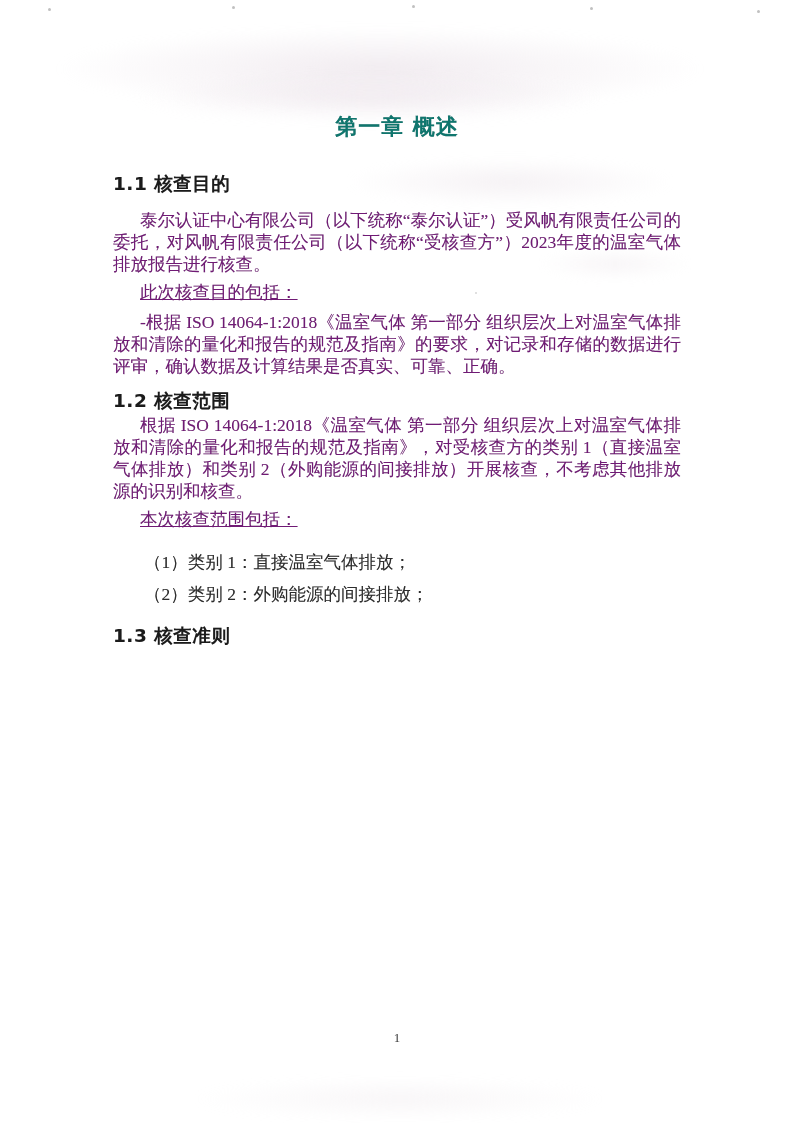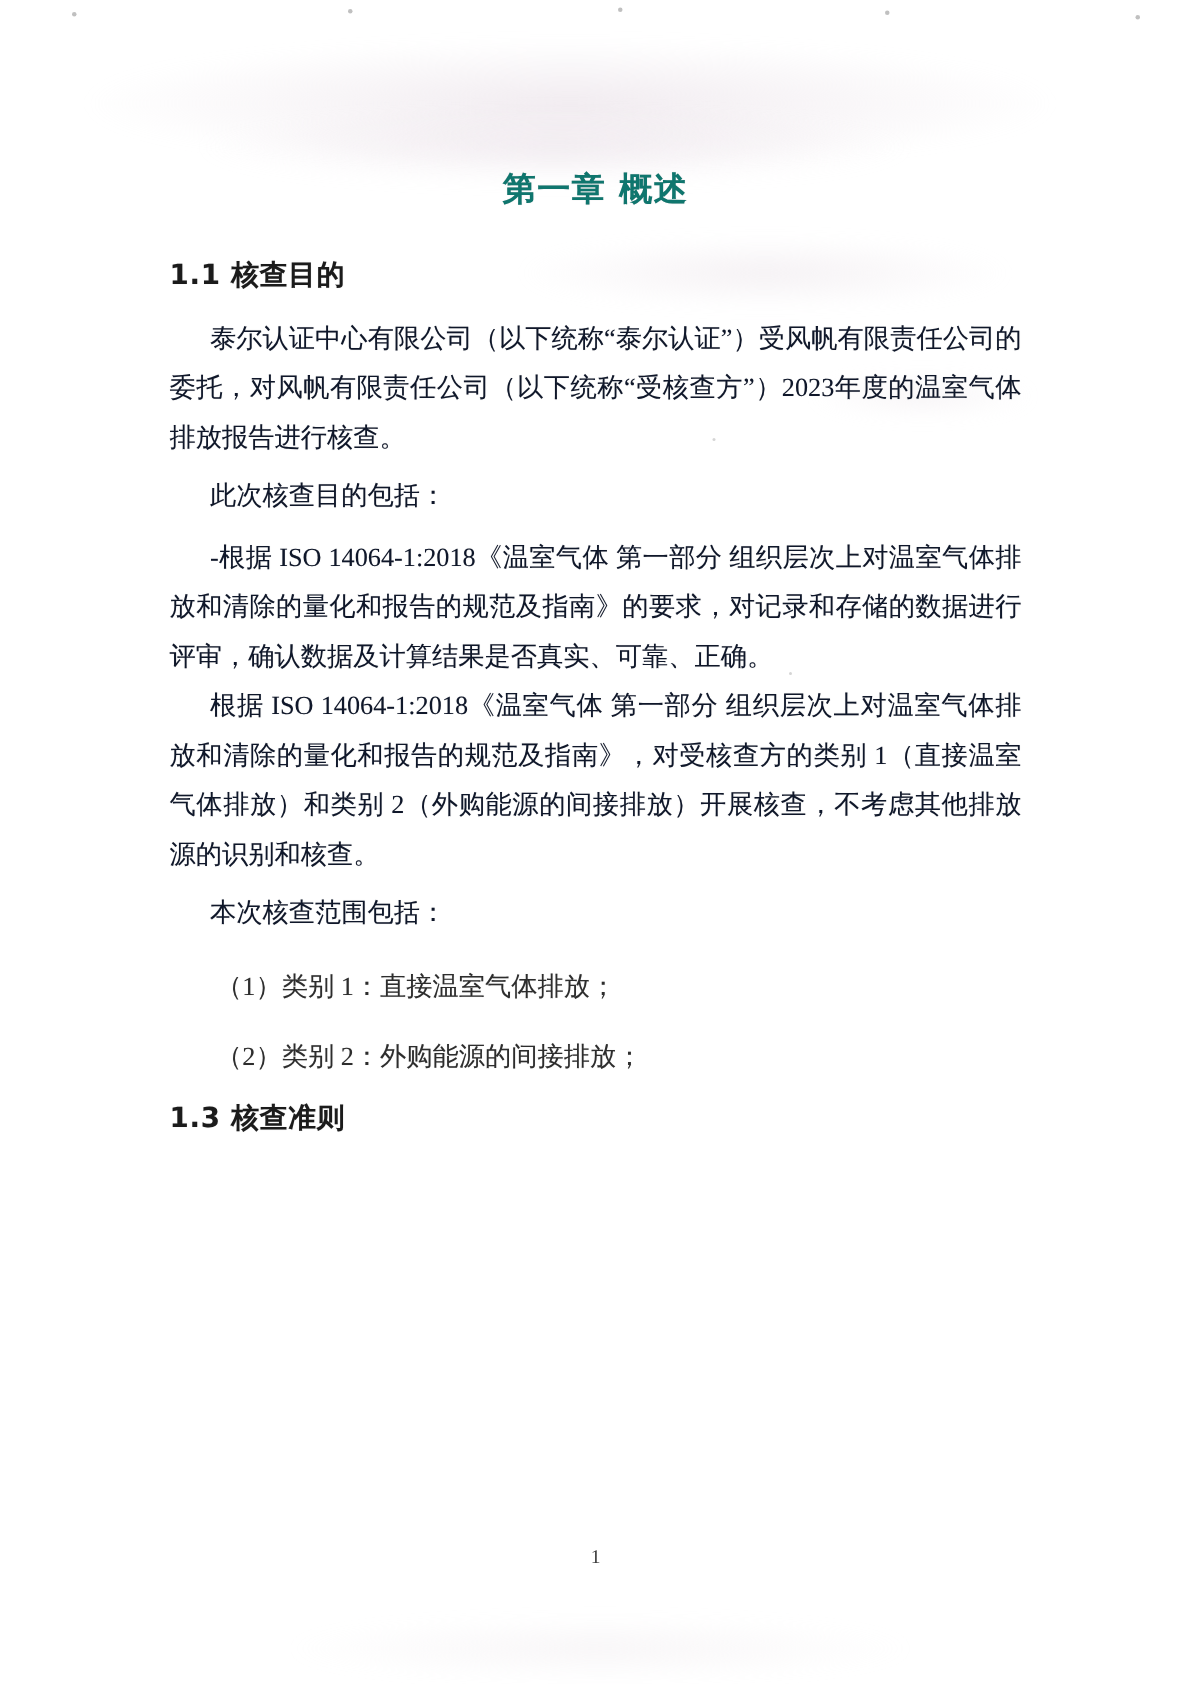--- a/index.html
+++ b/index.html
@@ -30,36 +30,36 @@
     font-family:"DejaVu Sans","Liberation Sans",sans-serif;
     font-size:18.5px; font-weight:bold;
     line-height:26px;
     letter-spacing:0.5px;
     color:#1b1b1b;
     margin:0;
   }
   .body-par {
     margin:0;
     font-size:17.5px;
-    line-height:33px;
+    line-height:22px;
     text-align:justify;
     text-indent:27px;
-    color:#0f172a;
+    color:#701a75;
   }
   .list-par {
     margin:0;
     font-size:17.5px;
     line-height:31px;
     text-align:left;
     text-indent:31px;
     color:#2d2d2d;
   }
   .mt-29{margin-top:29px;} .mt-13{margin-top:13px;} .mt-12{margin-top:12px;}
   .mt-11{margin-top:11px;} .mt-10{margin-top:0;} .mt-8{margin-top:8px;}
-  .mt-6{margin-top:6px;} .mt-3{margin-top:17px;} .mt-1{margin-top:16px;}
+  .mt-6{margin-top:6px;text-decoration:underline;} .mt-3{margin-top:17px;} .mt-1{margin-top:1px;}
   .page-number {
     position:absolute;
     top:1030px; left:0; right:0;
     text-align:center;
     font-size:13px;
     color:#3a3a3a;
     text-shadow:none;
   }
   
   .artifact {
@@ -111,20 +111,21 @@
   <div class="content">
 
     <h1 class="chapter-title">第一章 概述</h1>
 
     <h2 class="sec-heading mt-29">1.1 核查目的</h2>
 
     <p class="body-par mt-12">泰尔认证中心有限公司（以下统称“泰尔认证”）受风帆有限责任公司的委托，对风帆有限责任公司（以下统称“受核查方”）2023年度的温室气体排放报告进行核查。</p>
     <p class="body-par mt-6">此次核查目的包括：</p>
     <p class="body-par mt-8">-根据 ISO 14064-1:2018《温室气体 第一部分 组织层次上对温室气体排放和清除的量化和报告的规范及指南》的要求，对记录和存储的数据进行评审，确认数据及计算结果是否真实、可靠、正确。</p>
 
+    <h2 class="sec-heading mt-11">1.2 核查范围</h2>
 
     <p class="body-par mt-10">根据 ISO 14064-1:2018《温室气体 第一部分 组织层次上对温室气体排放和清除的量化和报告的规范及指南》，对受核查方的类别 1（直接温室气体排放）和类别 2（外购能源的间接排放）开展核查，不考虑其他排放源的识别和核查。</p>
     <p class="body-par mt-6">本次核查范围包括：</p>
 
     <p class="list-par mt-3">（1）类别 1：直接温室气体排放；</p>
     <p class="list-par mt-1">（2）类别 2：外购能源的间接排放；</p>
 
     <h2 class="sec-heading mt-13">1.3 核查准则</h2>
 
   </div>

